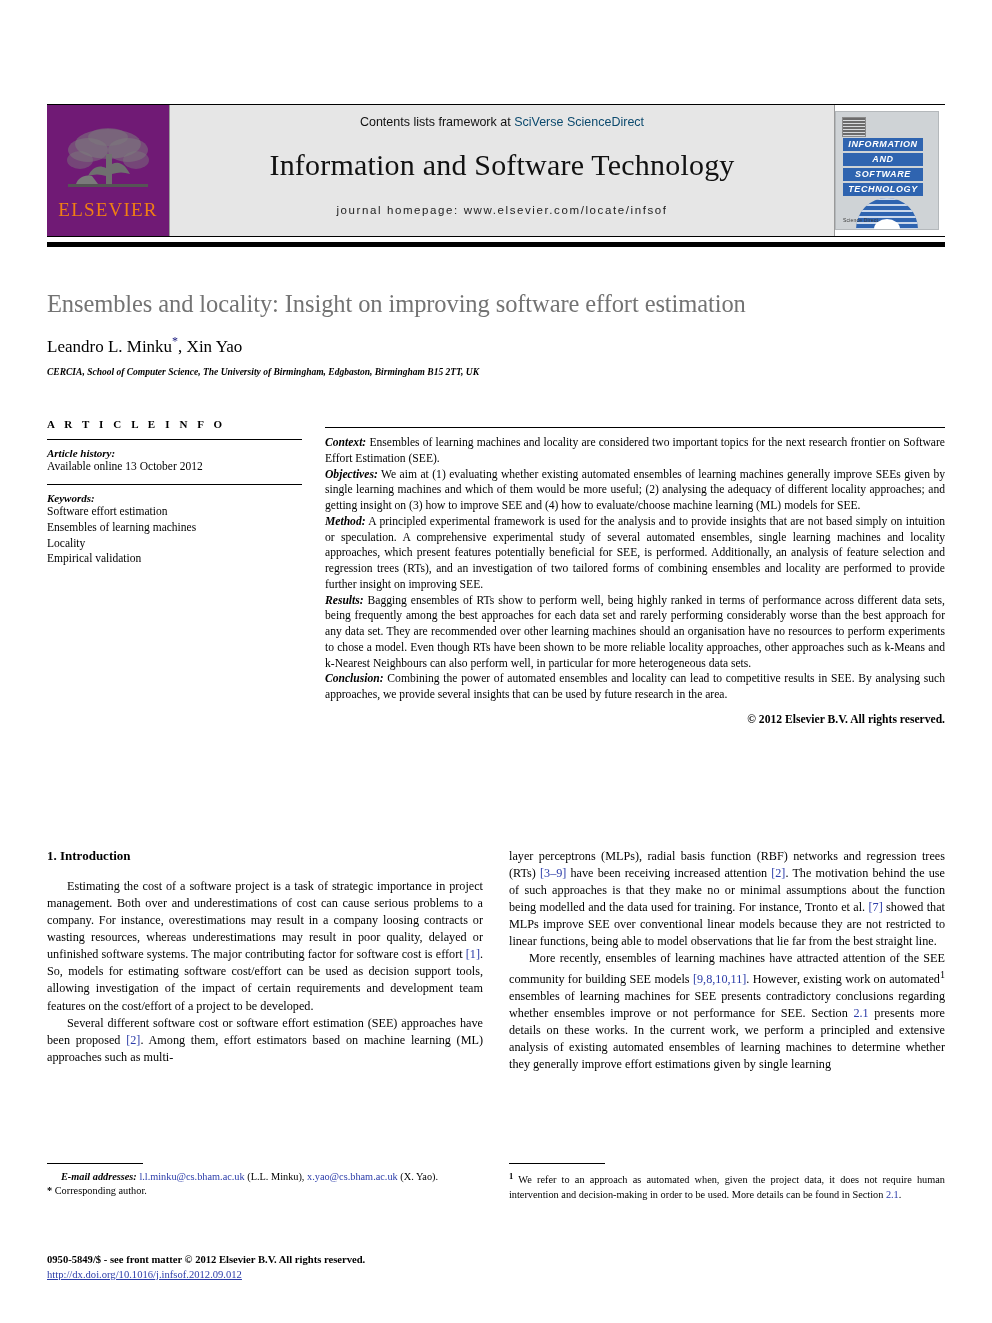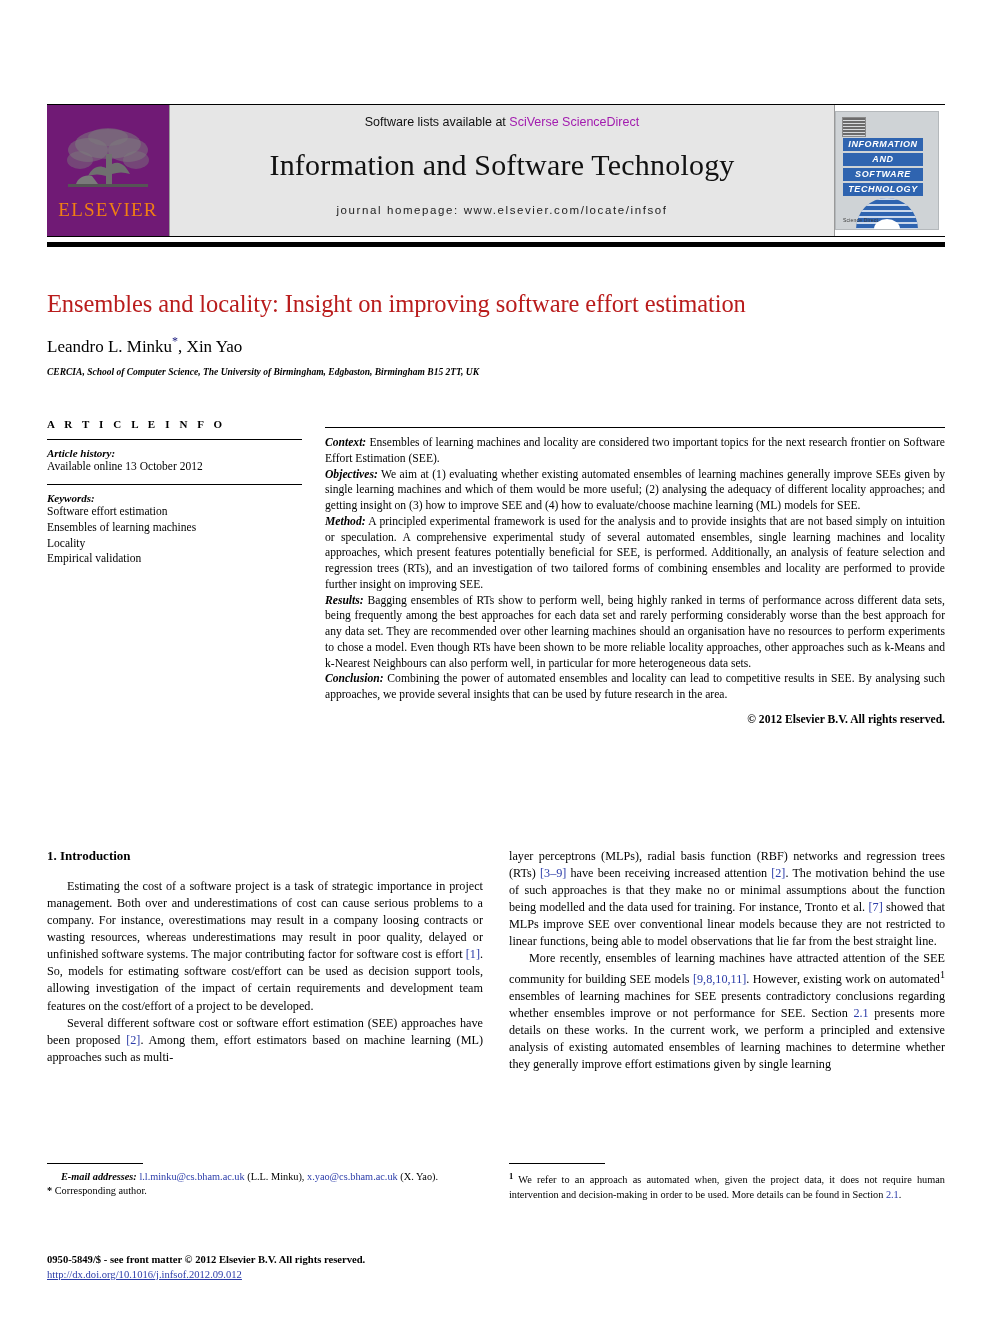--- a/index.html
+++ b/index.html
@@ -79,21 +79,21 @@
     justify-content: flex-start;
     padding-top: 10px;
     box-sizing: border-box;
   }
   .contents-line {
     font-family: "Liberation Sans", sans-serif;
     font-size: 12.5px;
     color: #111;
   }
   .contents-line a {
-    color: #a21caf;
+    color: #0c4a6e;
     text-decoration: none;
   }
   .journal-title {
     font-family: "Liberation Serif", serif;
     font-size: 30px;
     color: #111;
     margin-top: 19px;
     letter-spacing: 0.2px;
   }
   .homepage-line {
@@ -178,21 +178,21 @@
     width: 898px;
     height: 5px;
     background: #000;
   }
 
   
   .title-block { position: absolute; top: 290px; left: 47px; width: 898px; }
   .paper-title {
     font-family: "Liberation Serif", serif;
     font-size: 24.5px;
-    color: #b91c1c;
+    color: #737373;
     letter-spacing: -0.1px;
   }
   .authors {
     font-family: "Liberation Serif", serif;
     font-size: 17px;
     margin-top: 16px;
   }
   .authors sup { color: #1a1a7e; font-size: 12px; }
   .affiliation {
     font-family: "Liberation Serif", serif;
@@ -346,21 +346,21 @@
         <path d="M44 44 C36 40 30 44 26 52 C32 50 38 50 44 52 Z" fill="#6f6f6f"></path>
         <path d="M50 40 C58 36 64 42 68 50 C62 48 56 48 50 50 Z" fill="#6f6f6f"></path>
         <path d="M30 52 C22 50 16 54 14 60 L36 60 Z" fill="#7a7a7a"></path>
         <rect x="6" y="60" width="80" height="3" fill="#555"></rect>
       </svg>
       <div class="elsevier-word">ELSEVIER</div>
     </div>
 
     <div class="masthead-center">
       <div class="contents-line">
-        <span>Software lists available at </span><a href="#">SciVerse ScienceDirect</a>
+        <span>Contents lists framework at </span><a href="#">SciVerse ScienceDirect</a>
       </div>
       <div class="journal-title">Information and Software Technology</div>
       <div class="homepage-line">journal homepage: www.elsevier.com/locate/infsof</div>
     </div>
 
     <div class="cover-thumb">
       <div class="cover-elsevier-mark"></div>
       <div class="cover-band" style="top:26px;">INFORMATION</div>
       <div class="cover-band" style="top:41px;">AND</div>
       <div class="cover-band" style="top:56px;">SOFTWARE</div>

